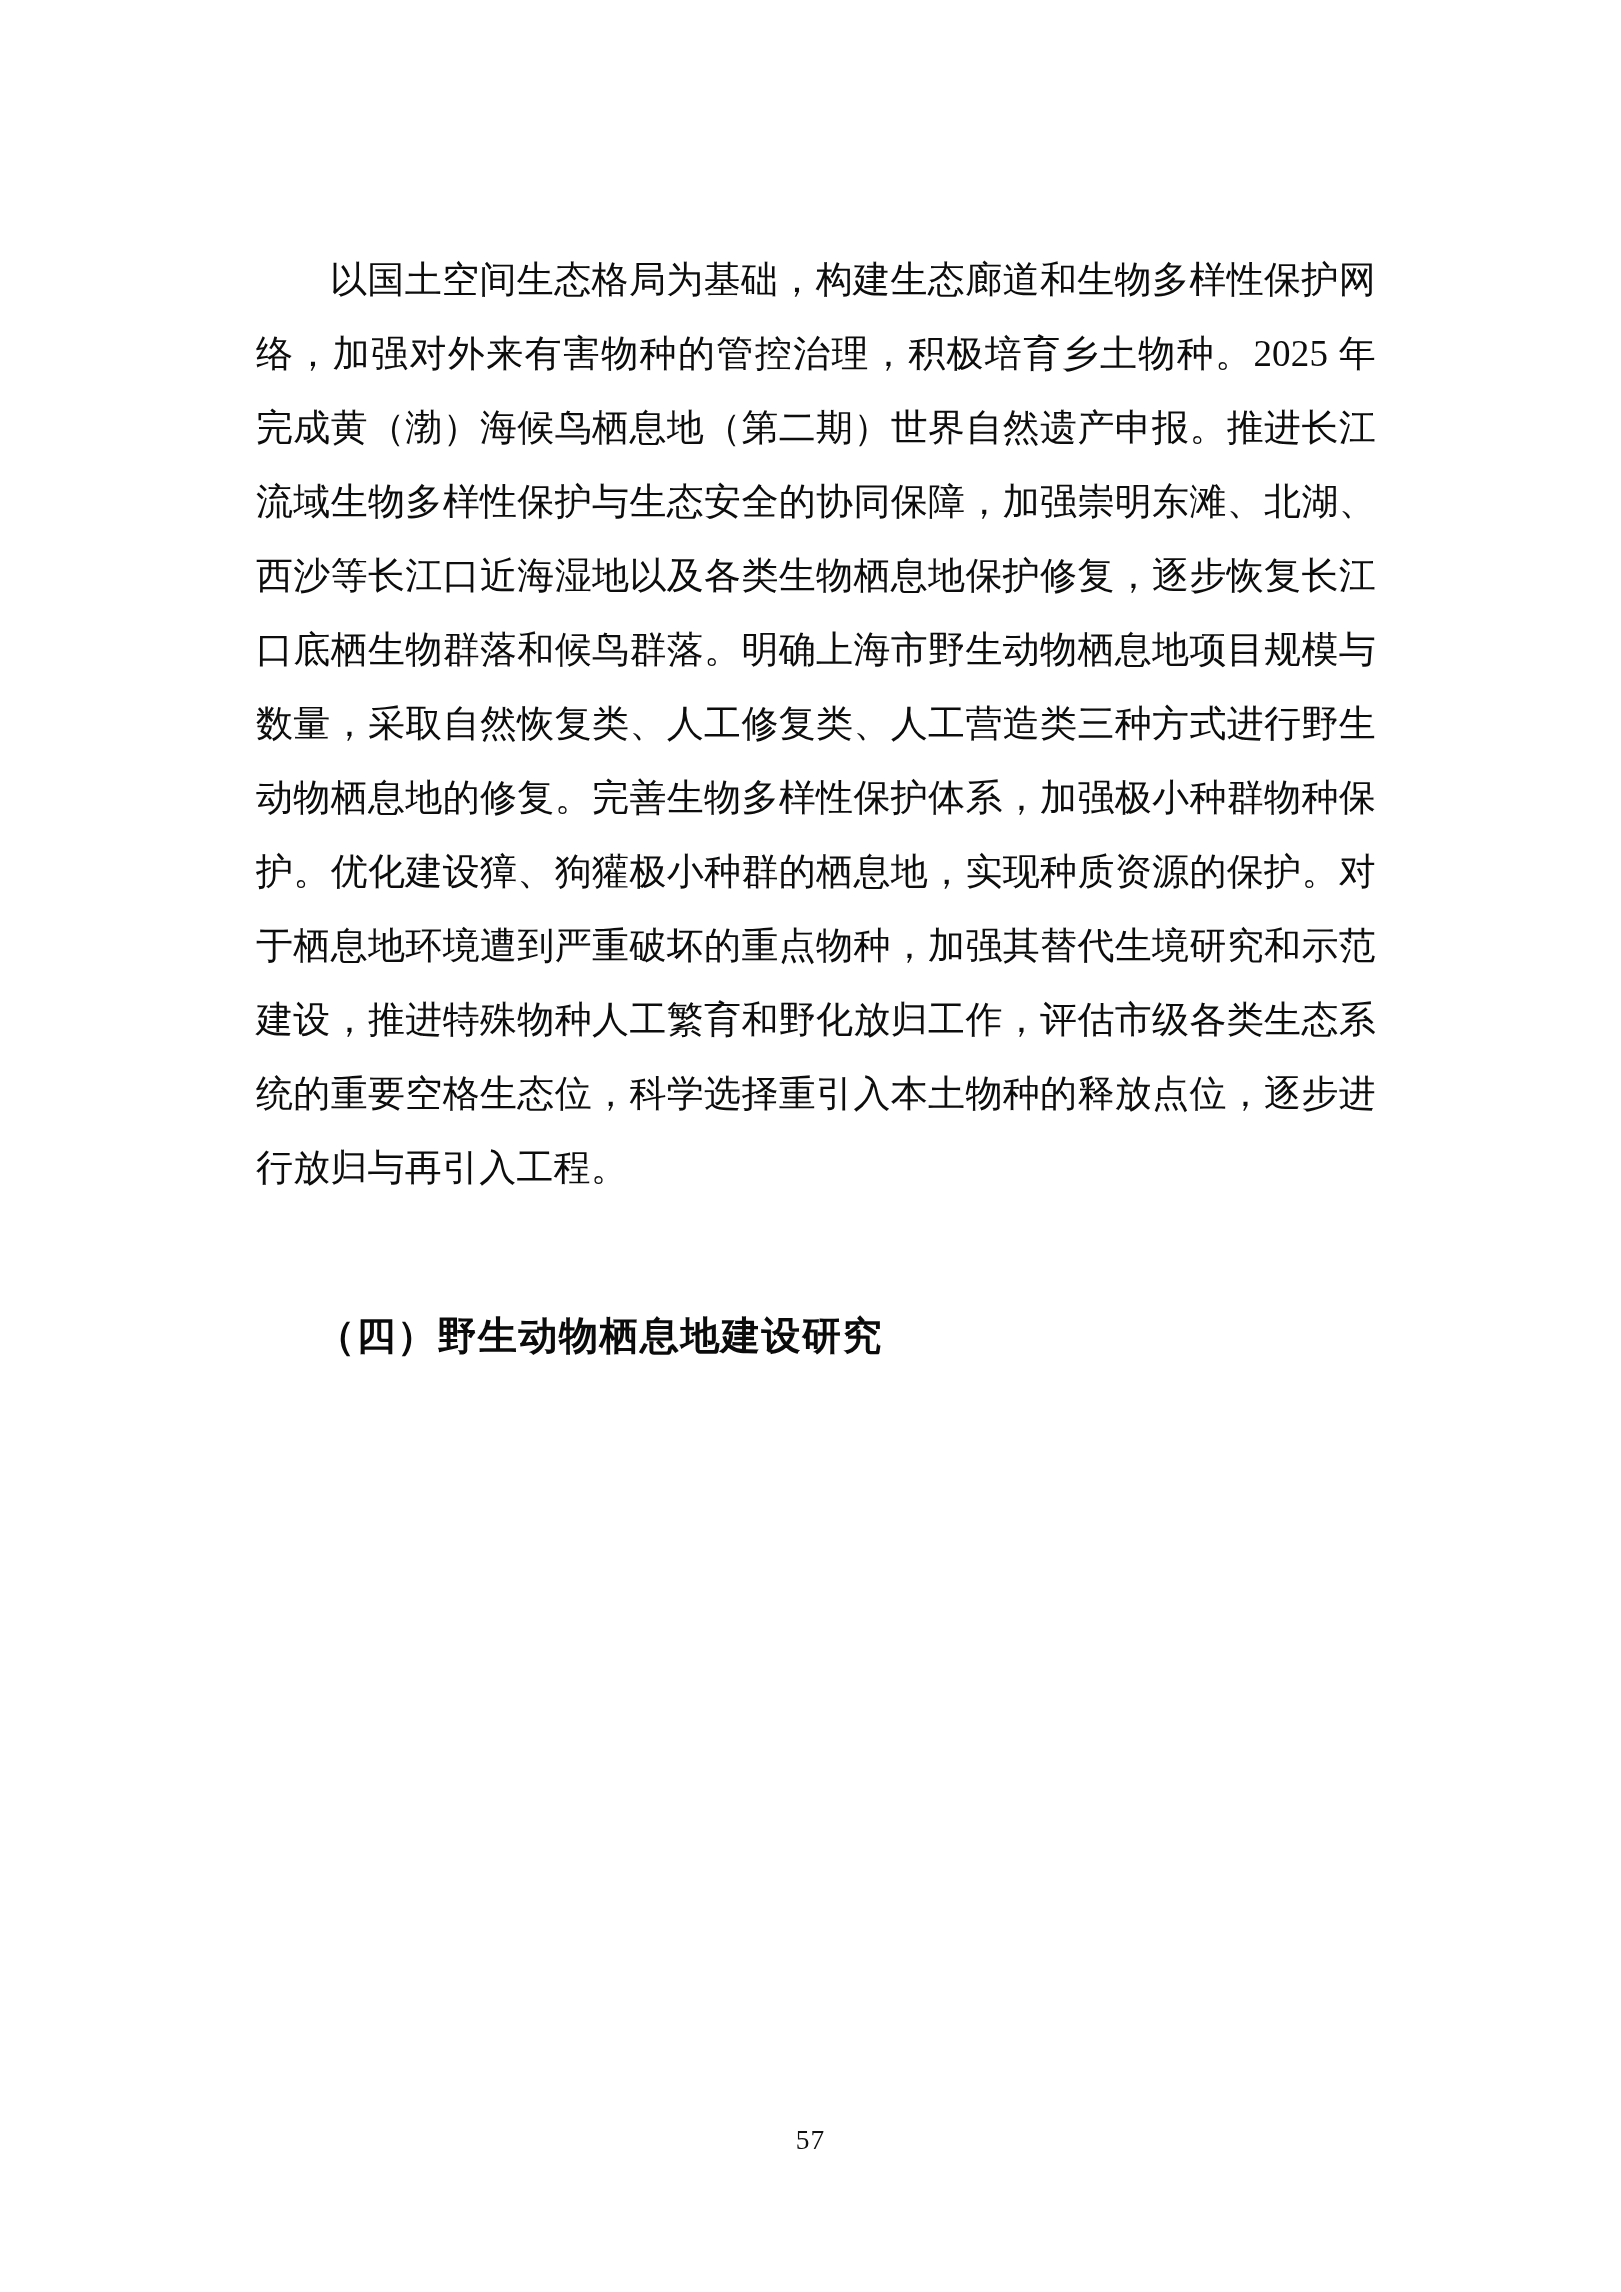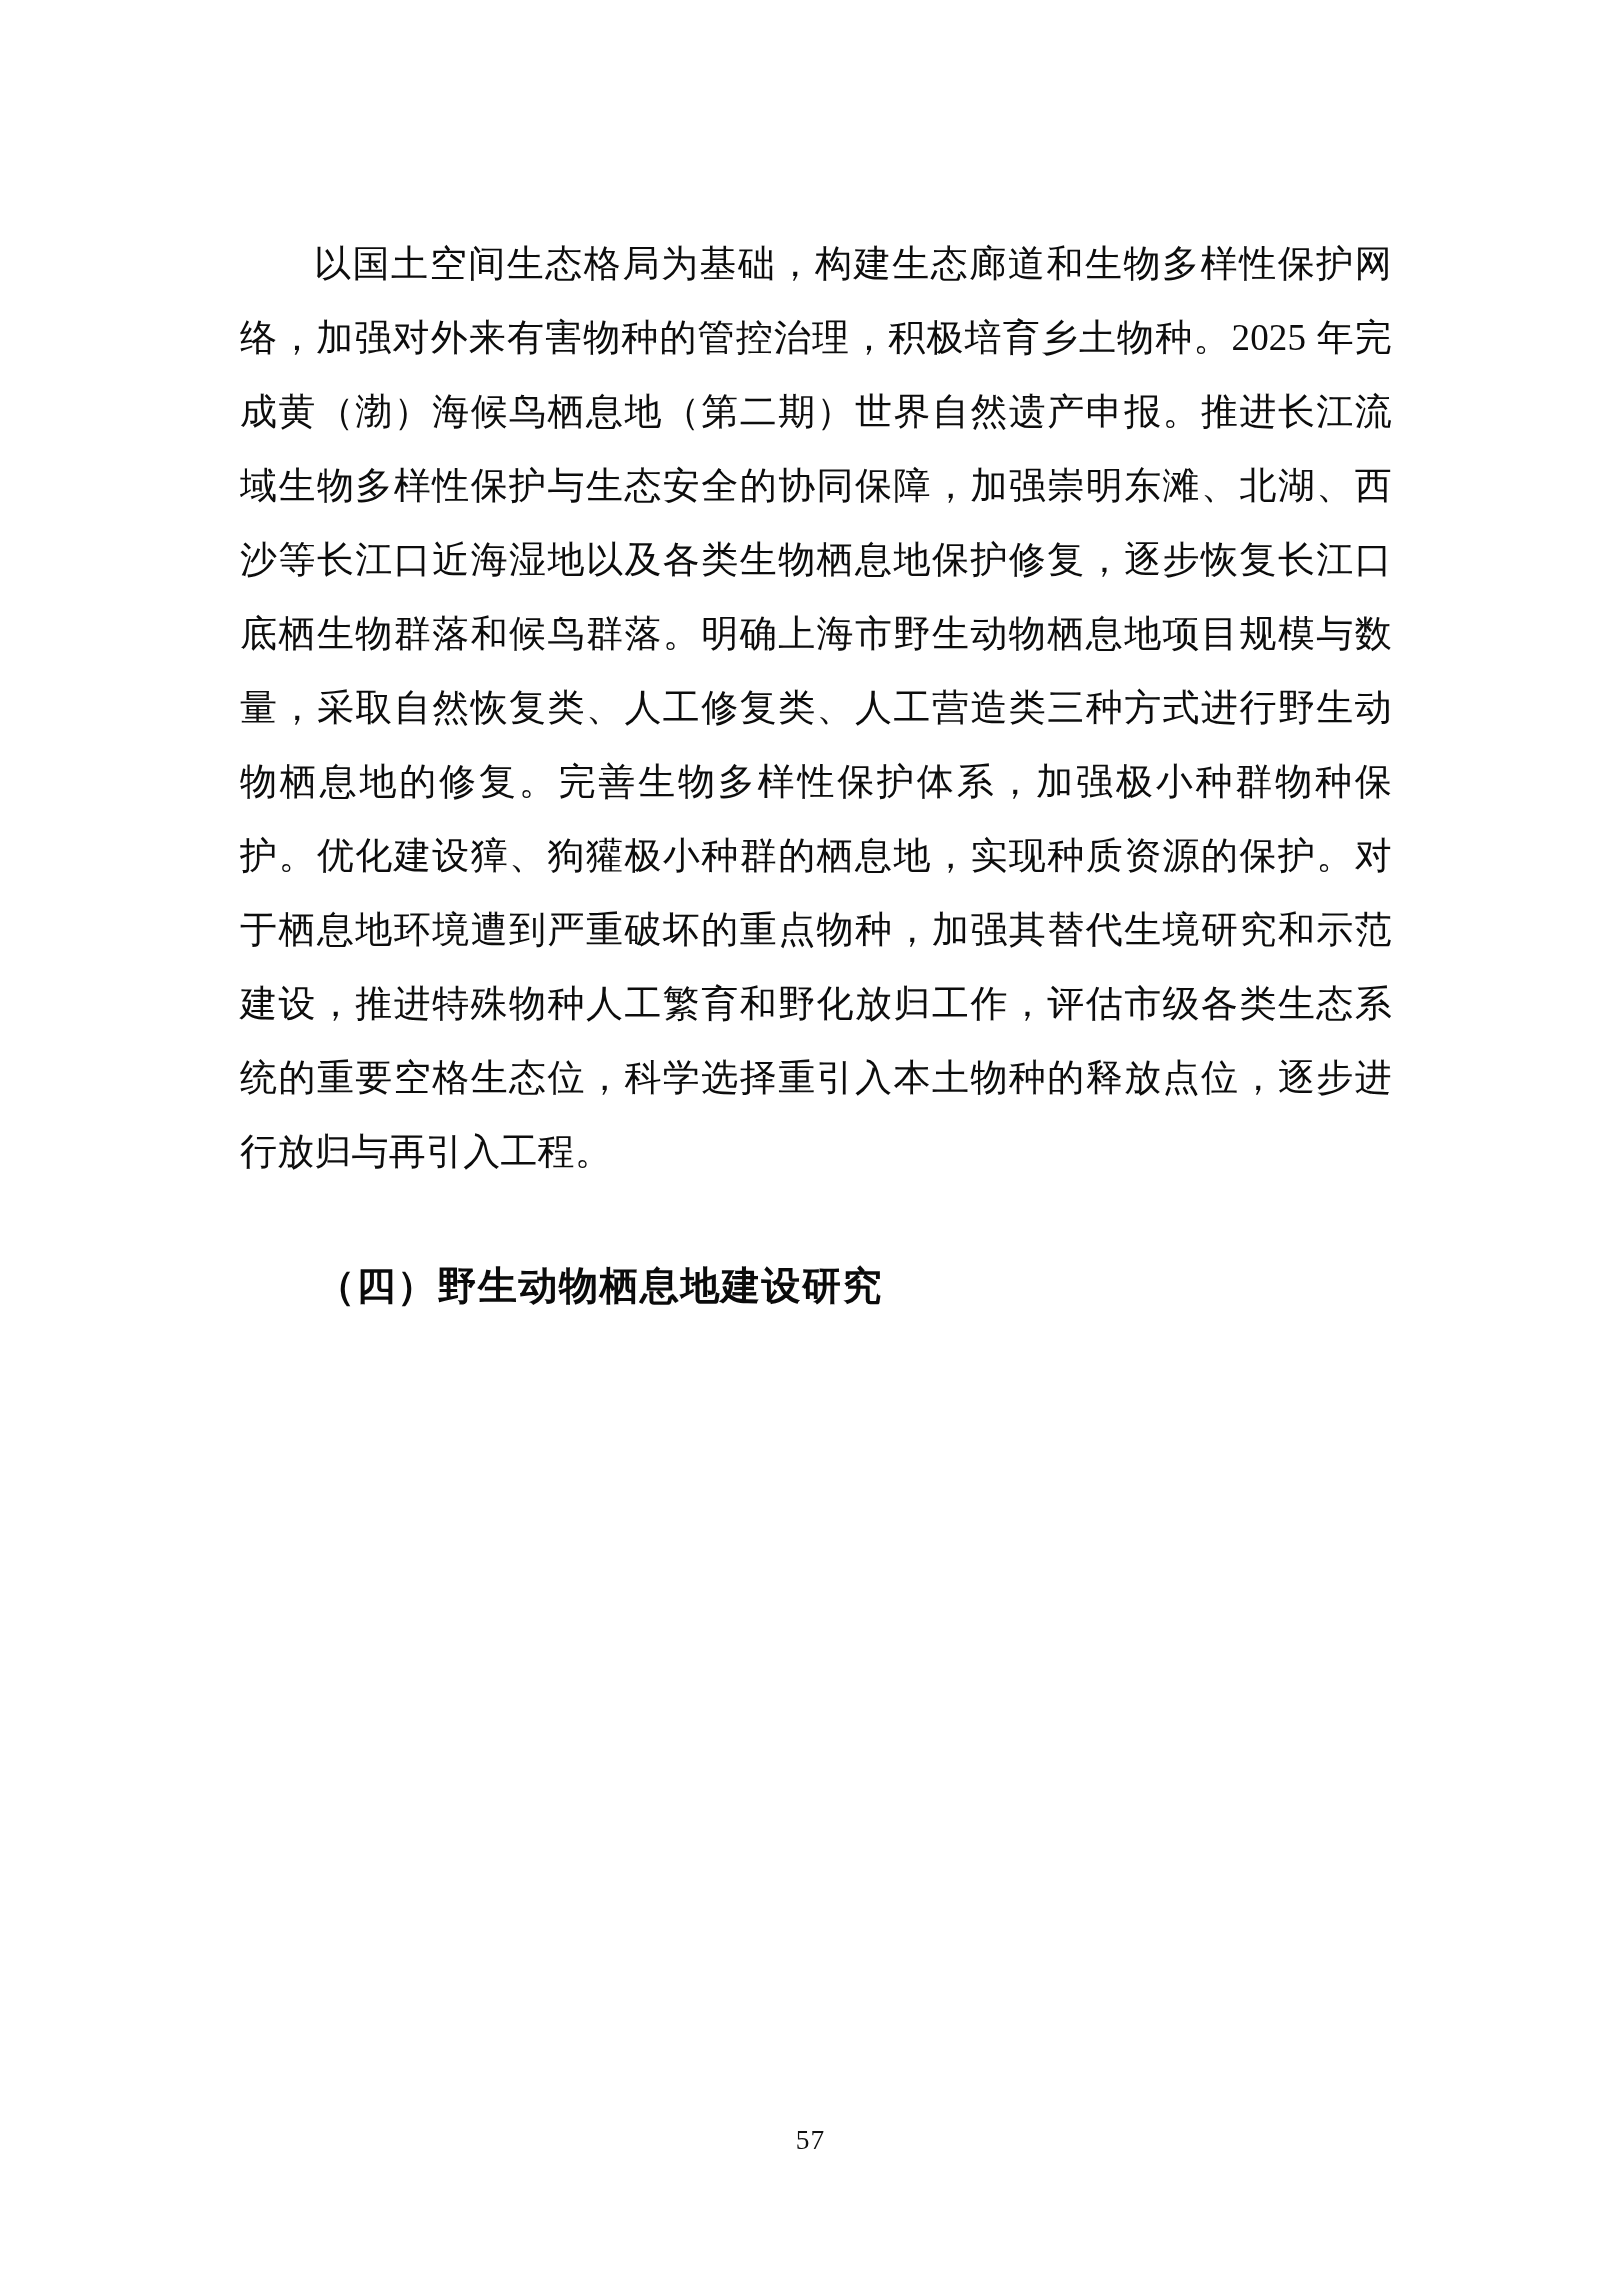--- a/index.html
+++ b/index.html
@@ -27,32 +27,32 @@
     font-weight: bold;
     font-size: 39px;
     line-height: 1.28;
     color: #0b0b0b;
     letter-spacing: 1.5px;
     text-indent: 76px;
     margin: 0 0 13.7px 0;
     white-space: nowrap;
   }
   .section-heading.second {
-    margin-top: 72px;
+    margin-top: 106px;
     margin-bottom: 15.7px;
   }
   .body-para {
     font-family: "Liberation Serif", "DejaVu Serif", serif;
     font-size: 37px;
     line-height: 74px;
     color: #0d0d0d;
     text-align: justify;
     text-align-last: left;
     text-indent: 74px;
-    margin: 0;
+    margin: 16px;
     letter-spacing: 0.2px;
     word-break: break-all;
   }
   .page-number {
     position: absolute;
     left: 0;
     right: 0;
     top: 2125px;
     text-align: center;
     font-family: "Liberation Serif", "DejaVu Serif", serif;

